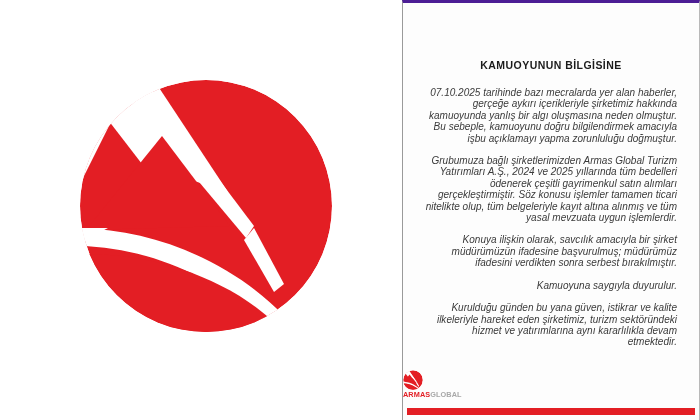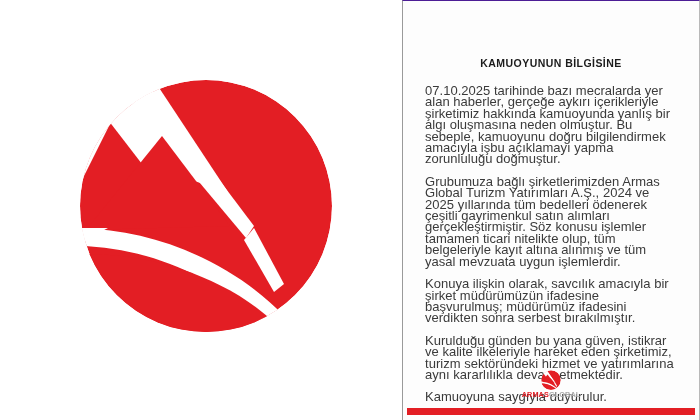--- a/index.html
+++ b/index.html
@@ -40,21 +40,21 @@
   .brandmark-wrap svg { display: block; width: 100%; height: 100%; }
 
   
   .right-panel {
     position: relative;
     width: 298px;
     height: 420px;
     background: #fdfdfd;
     box-sizing: border-box;
     border-left: 1px solid #9a9a9a;
-    border-top: 1px solid #4c1d95;
+    border-top: 3px solid #4c1d95;
     border-right: 1px solid #b9b9b9;
     overflow: hidden;
     flex: 0 0 auto;
   }
 
   .statement-body {
     position: absolute;
     left: 0;
     top: 0;
     width: 100%;
@@ -65,38 +65,38 @@
   .statement-title {
     text-align: center;
     font-size: 10.5px;
     font-weight: bold;
     letter-spacing: 0.45px;
     color: #1b1b1b;
     margin: 0 0 16px 0;
   }
 
   .statement-paragraph {
-    text-align: left;
-    font-size: 13px;
+    text-align: right;
+    font-size: 10px;
     line-height: 11.4px;
     color: #3a3a3a;
     margin: 0 0 11px 0;
     letter-spacing: 0.02px;
+    font-style: italic;
   }
   .statement-paragraph.closing { margin-top: 2px; }
 
   
   .footer-logo {
     position: absolute;
     left: 0;
     right: 0;
     bottom: 22px;
     display: flex;
     flex-direction: column;
-    align-items: center;
     gap: 1px;
   }
   .footer-logo-mark { width: 20px; height: 20px; display: block; }
   .footer-logo-text {
     font-size: 7.3px;
     font-weight: bold;
     letter-spacing: 0.1px;
     white-space: nowrap;
     line-height: 1;
   }
@@ -153,23 +153,23 @@
     <div class="statement-body">
       <h1 class="statement-title">KAMUOYUNUN BİLGİSİNE</h1>
 
       <p class="statement-paragraph">07.10.2025 tarihinde bazı mecralarda yer alan haberler, gerçeğe aykırı içerikleriyle şirketimiz hakkında kamuoyunda yanlış bir algı oluşmasına neden olmuştur. Bu sebeple, kamuoyunu doğru bilgilendirmek amacıyla işbu açıklamayı yapma zorunluluğu doğmuştur.</p>
 
       <p class="statement-paragraph">Grubumuza bağlı şirketlerimizden Armas Global Turizm Yatırımları A.Ş., 2024 ve 2025 yıllarında tüm bedelleri ödenerek çeşitli gayrimenkul satın alımları gerçekleştirmiştir. Söz konusu işlemler tamamen ticari nitelikte olup, tüm belgeleriyle kayıt altına alınmış ve tüm yasal mevzuata uygun işlemlerdir.</p>
 
       <p class="statement-paragraph">Konuya ilişkin olarak, savcılık amacıyla bir şirket müdürümüzün ifadesine başvurulmuş; müdürümüz ifadesini verdikten sonra serbest bırakılmıştır.</p>
 
 
+      <p class="statement-paragraph closing">Kamuoyuna saygıyla duyurulur.</p>
+
       <p class="statement-paragraph">Kurulduğu günden bu yana güven, istikrar ve kalite ilkeleriyle hareket eden şirketimiz, turizm sektöründeki hizmet ve yatırımlarına aynı kararlılıkla devam etmektedir.</p>
-
-      <p class="statement-paragraph closing">Kamuoyuna saygıyla duyurulur.</p>
     </div>
 
     <div class="footer-logo">
       <svg class="footer-logo-mark" viewBox="0 0 256 256" xmlns="http://www.w3.org/2000/svg" aria-hidden="true">
         <defs>
           <clipPath id="footerClip">
             <circle cx="128" cy="128" r="126"></circle>
           </clipPath>
         </defs>
         <g clip-path="url(#footerClip)">

